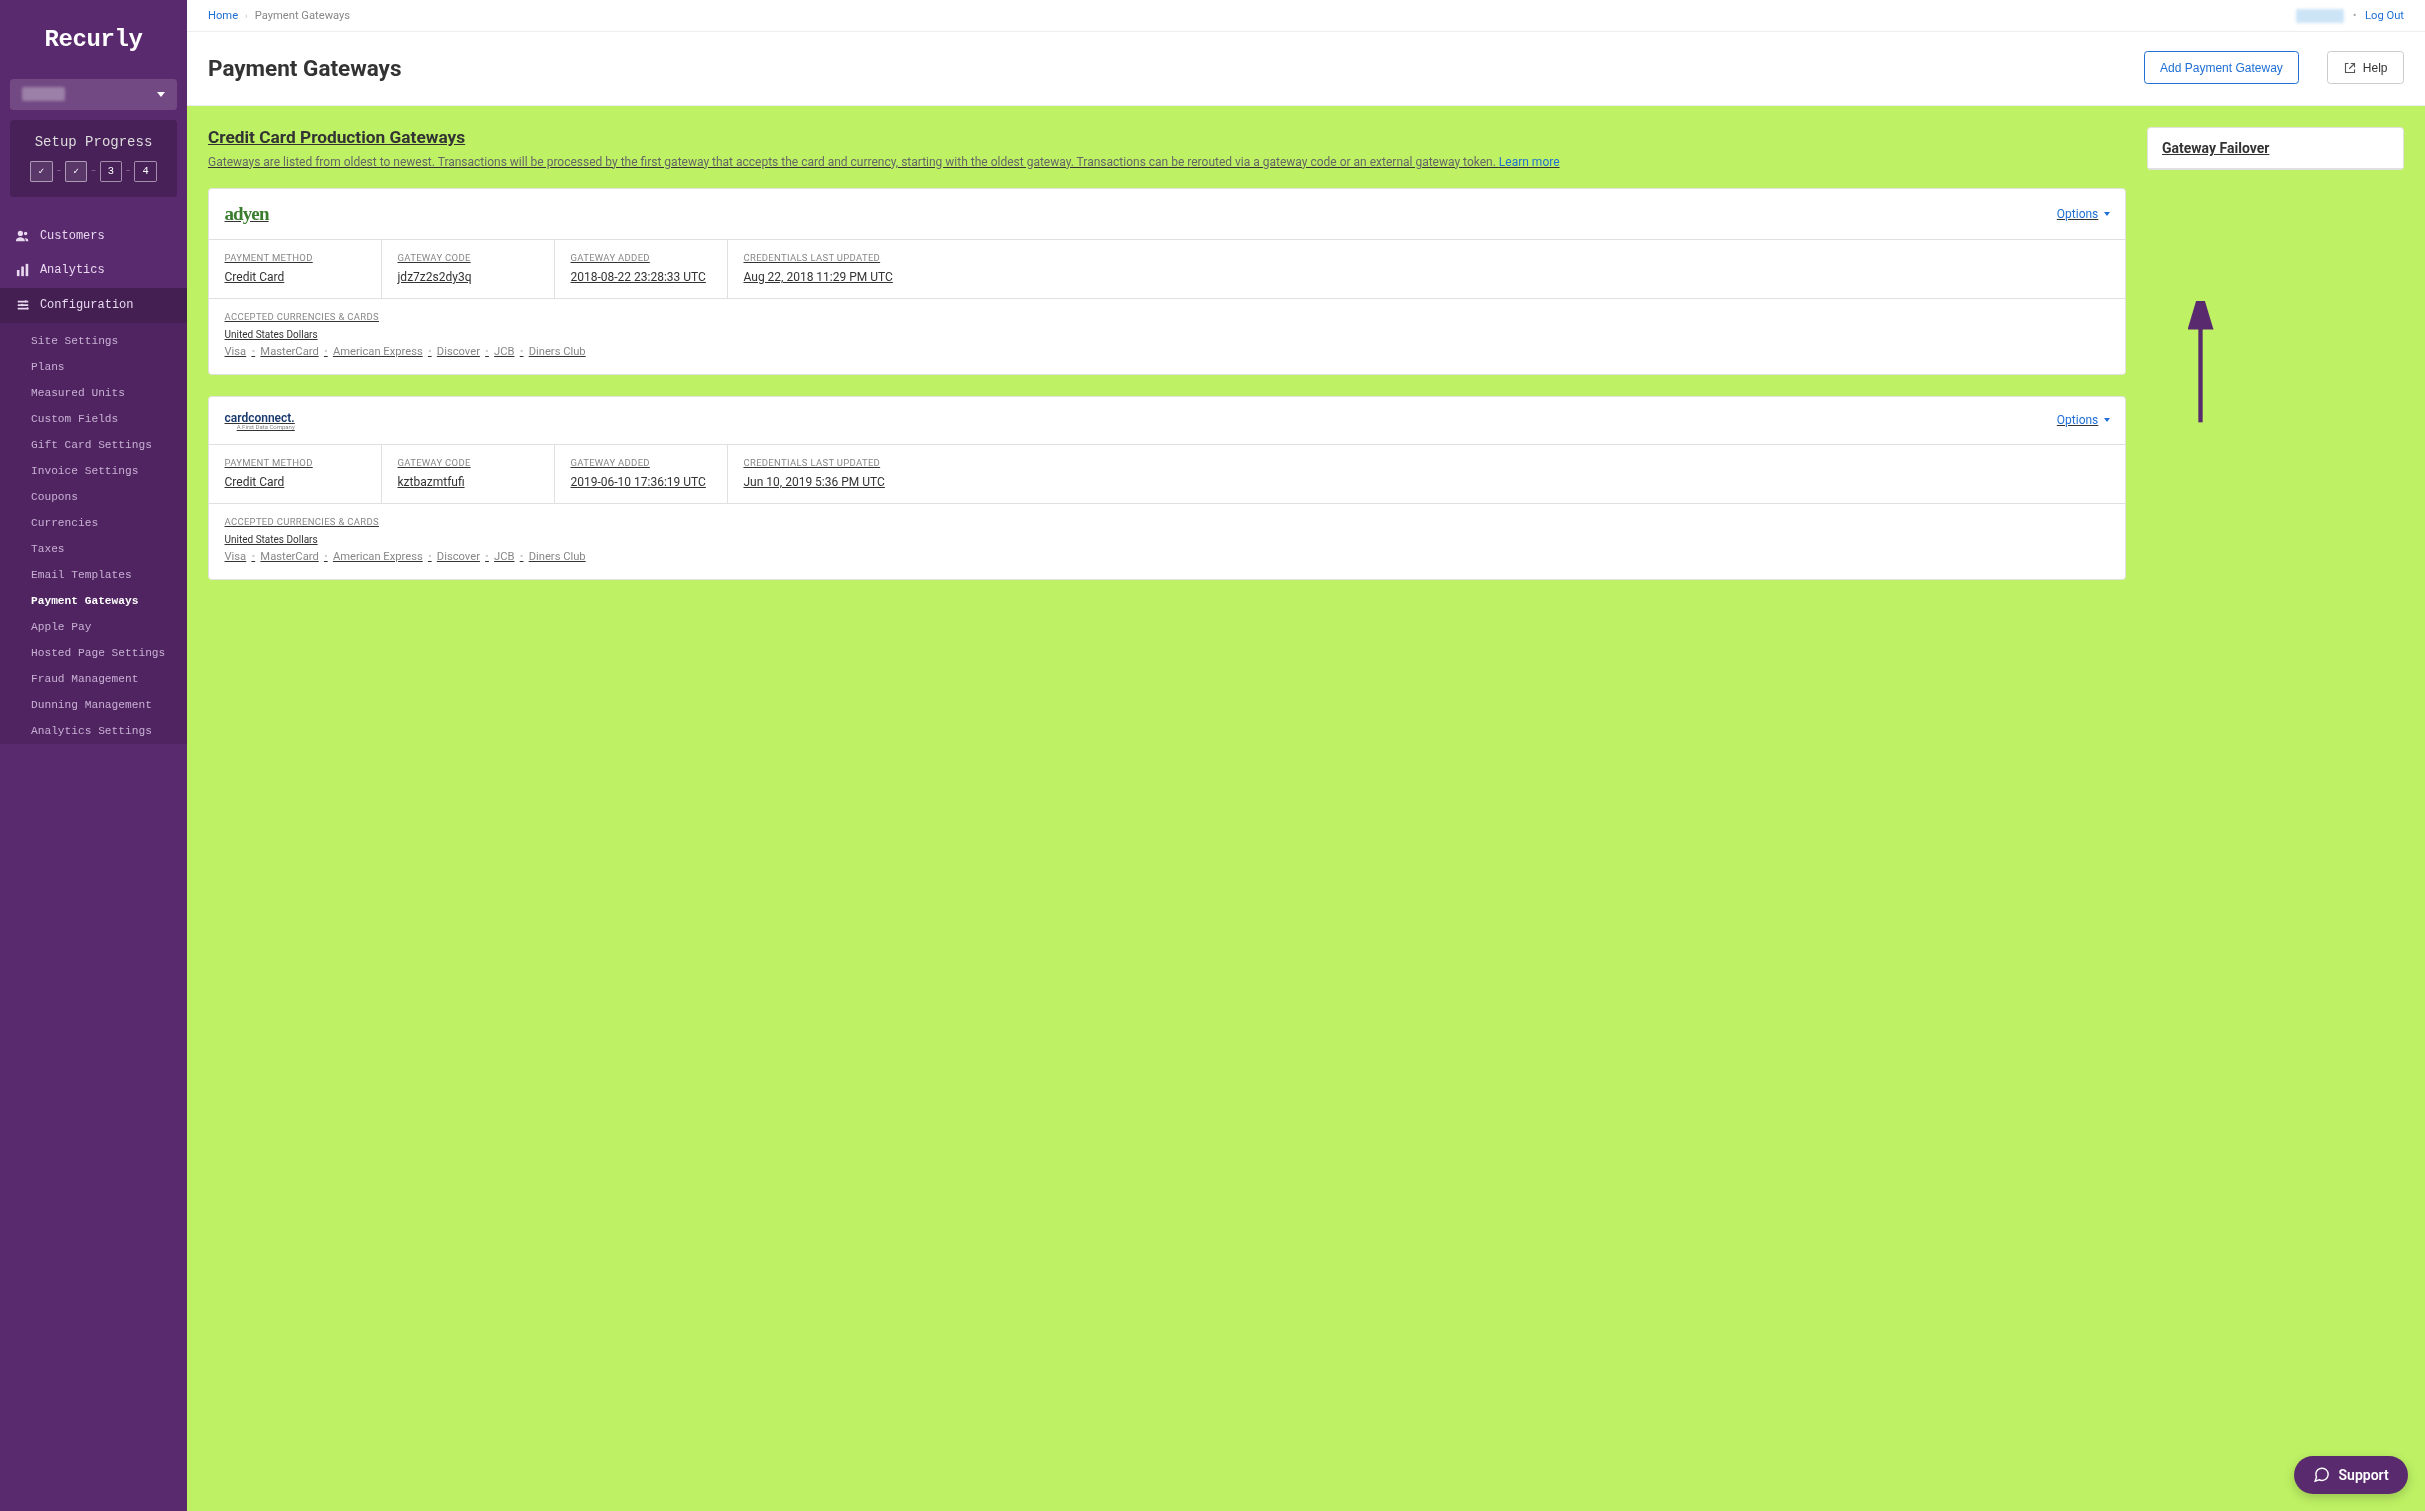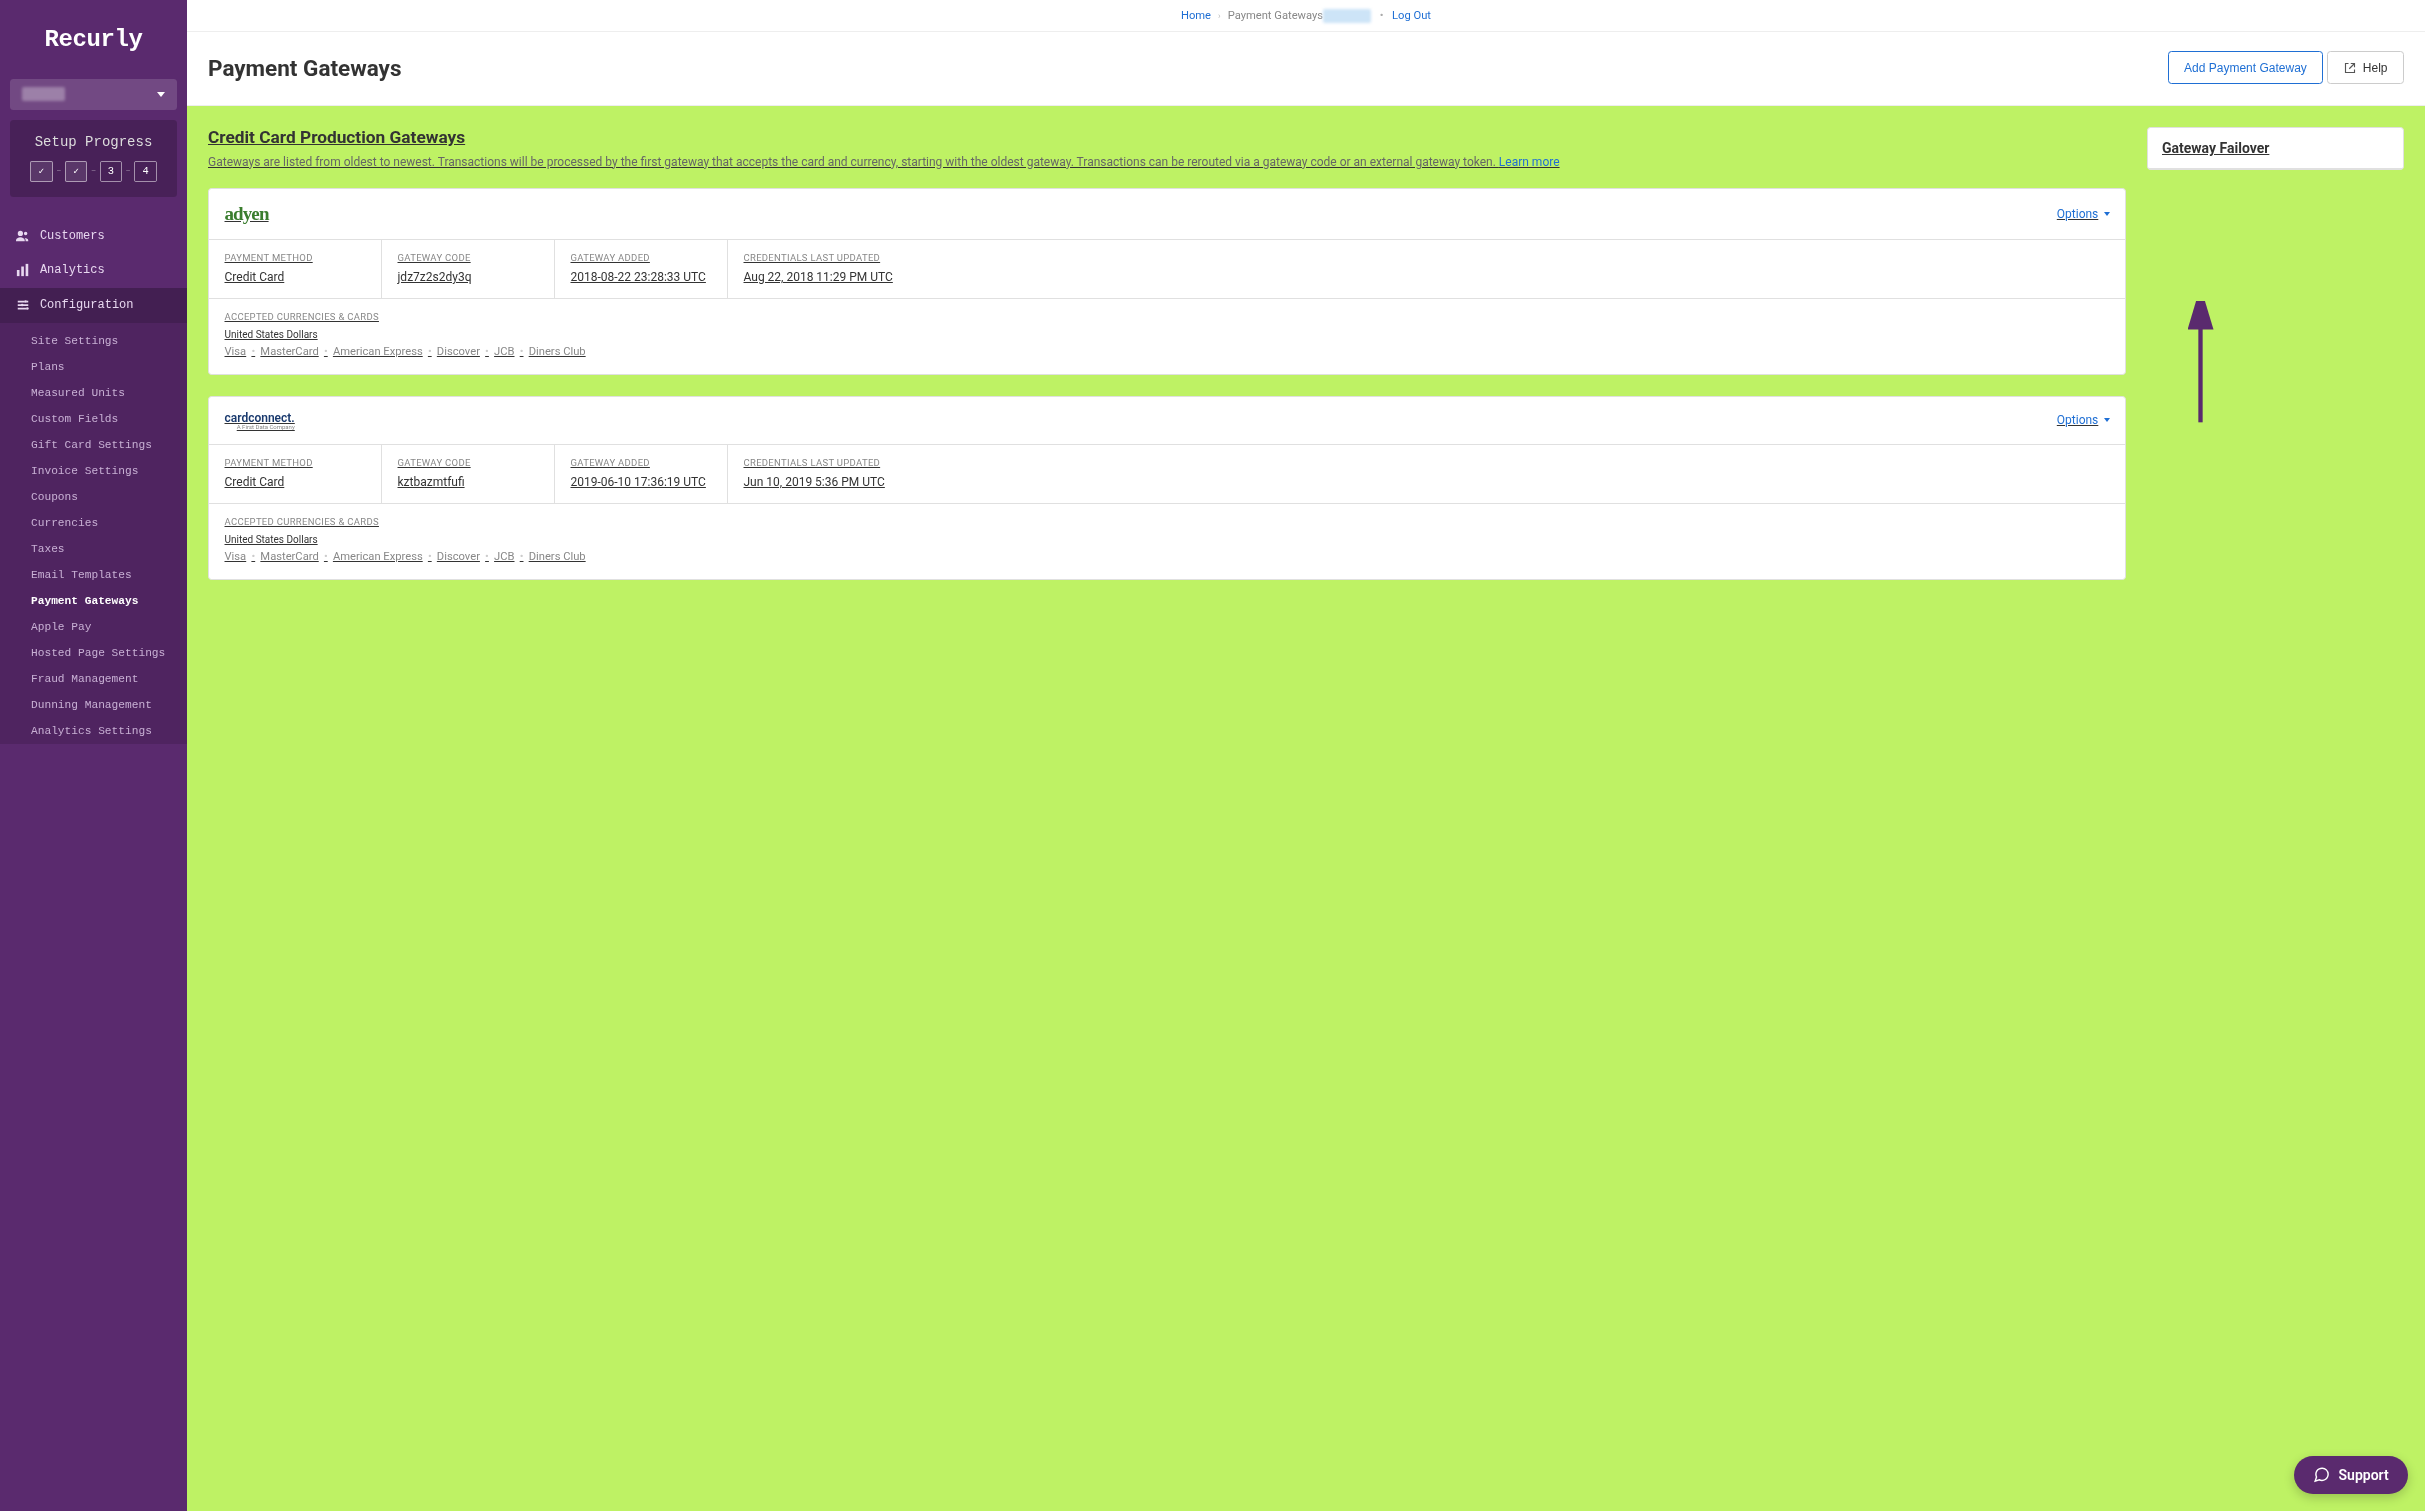--- a/index.html
+++ b/index.html
@@ -28,32 +28,32 @@
 .nav-icon { width: 14px; height: 14px; display: flex; align-items: center; justify-content: center; }
 .subnav { padding: 5.2px 0 0 0; background: rgba(0,0,0,0.12); }
 .subnav-item { padding: 7px 15.5px 7px 31px; color: #c8b0d4; cursor: pointer; font-size: 11.2px; }
 .subnav-item.active { color: #fff; font-weight: 600; }
 
 
 .people-icon svg, .bars-icon svg, .sliders-icon svg { fill: #e8d8f0; }
 
 
 .main { flex: 1; display: flex; flex-direction: column; background: #fff; }
-.topbar { display: flex; justify-content: center; align-items: center; padding: 8.6px 21px; border-bottom: 0.9px solid #eee; font-size: 11.2px; }
+.topbar { display: flex; justify-content: space-between; align-items: center; padding: 8.6px 21px; border-bottom: 0.9px solid #eee; font-size: 11.2px; }
 .breadcrumb { display: flex; gap: 7px; align-items: center; color: #888; }
 .breadcrumb a { color: #1f6fd4; text-decoration: none; }
 .breadcrumb .sep { color: #bbb; font-size: 8.6px; }
 .topbar-right { display: flex; align-items: center; gap: 8.6px; font-size: 11.2px; }
 .topbar-right .blur { width: 48px; height: 14px; background: #cde4f7; border-radius: 1.7px; filter: blur(1.7px); }
 .topbar-right a { color: #1f6fd4; text-decoration: none; }
 .dot { color: #aaa; }
 
 .page-header { display: flex; justify-content: space-between; align-items: center; padding: 19px 21px 21px; border-bottom: 0.9px solid #eee; }
 .page-title { font-size: 22.5px; font-weight: 700; color: #333; }
-.header-actions { display: flex; gap: 4px; }
+.header-actions { display: flex; gap: 28px; }
 .btn { border: 0.9px solid #ccc; background: #fff; padding: 8.6px 15.5px; border-radius: 3.5px; font-size: 12px; cursor: pointer; color: #333; display: inline-flex; align-items: center; gap: 7px; }
 .btn.primary-outline { color: #1f6fd4; border-color: #1f6fd4; }
 .external-icon { width: 12px; height: 12px; }
 
 .content { display: flex; gap: 21px; padding: 21px; background: #bef264; flex: 1; text-decoration: underline; }
 .content-main { flex: 1; }
 .content-aside { width: 257px; flex-shrink: 0; }
 
 .section-title { font-size: 17.3px; font-weight: 700; color: #333; margin-bottom: 5.2px; }
 .section-desc { color: #666; font-size: 12px; line-height: 1.5; margin-bottom: 17.3px; }

